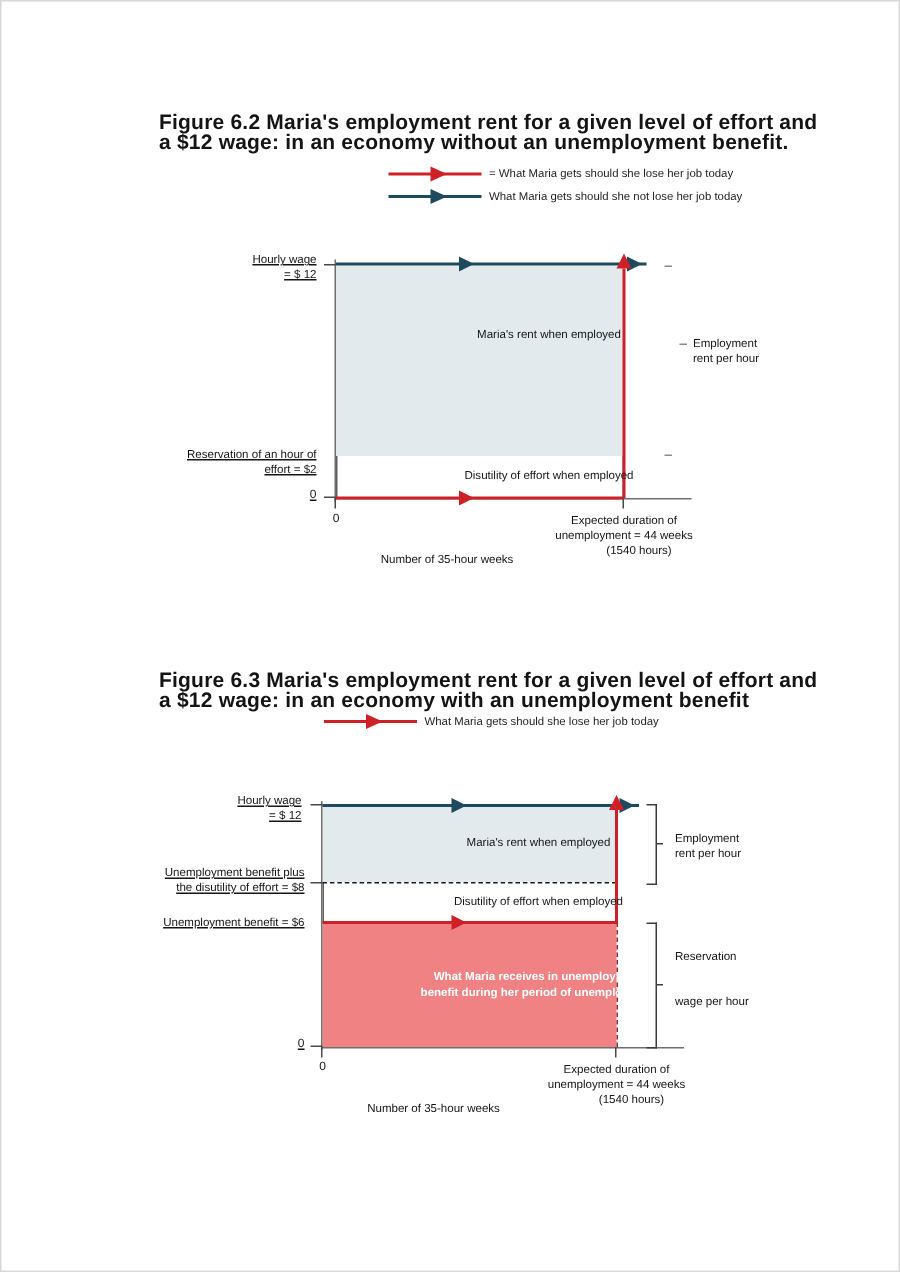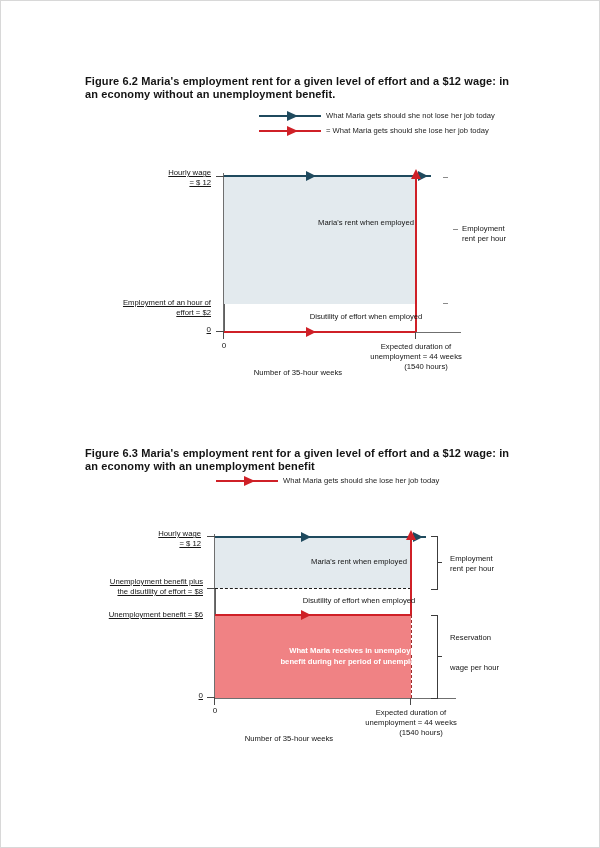--- a/index.html
+++ b/index.html
@@ -14,25 +14,26 @@
   .page{
     position:absolute;inset:0;
     border:1px solid #d8d8d8;
     box-sizing:border-box;
     background:#fff;
   }
   .fig{position:absolute;left:0;top:0;width:600px;}
 
   .fig-title{
     position:absolute;
-    font-size:11px;
+    font-size:14px;
     font-weight:bold;
     line-height:12.6px;
     color:#141414;
     letter-spacing:.01em;
+    margin-left:21px;
   }
 
   
   .legend{position:absolute;}
   .legend-row{
     display:flex;align-items:center;
     height:13px;
     margin-bottom:2px;
   }
   .legend-arrow{
@@ -129,34 +130,34 @@
 </head>
 <body>
 
 <div class="page">
 
   <div class="fig">
 
     <div class="fig-title" style="left:84px;top:74px;width:440px;">Figure 6.2 Maria's employment rent for a given level of effort and a $12 wage: in an economy without an unemployment benefit.</div>
 
     <div class="legend" style="left:258px;top:108px;">
+      <div class="legend-row">
+        <span class="legend-arrow" style="color:#cf2027;">
+          <span class="shaft" style="background:#cf2027;"></span>
+          <span class="head"></span>
+        </span>
+        <span class="legend-text">= What Maria gets should she lose her job today</span>
+      </div>
       <div class="legend-row">
         <span class="legend-arrow" style="color:#1f4a5e;">
           <span class="shaft" style="background:#1f4a5e;"></span>
           <span class="head"></span>
         </span>
         <span class="legend-text">What Maria gets should she not lose her job today</span>
       </div>
-      <div class="legend-row">
-        <span class="legend-arrow" style="color:#cf2027;">
-          <span class="shaft" style="background:#cf2027;"></span>
-          <span class="head"></span>
-        </span>
-        <span class="legend-text">= What Maria gets should she lose her job today</span>
-      </div>
     </div>
 
     <div class="chart" style="left:0;top:0;width:600px;height:400px;">
 
       <div class="plotfill fill-blue" style="left:223px;top:176px;width:192px;height:127px;"></div>
       <div class="plotfill" style="left:223px;top:303px;width:192px;height:28px;background:#ffffff;border:1px solid #5f5f5f;border-top:none;border-bottom:none;box-sizing:border-box;"></div>
 
       <div class="axis-y" style="left:222px;top:172px;height:162px;"></div>
       <div class="axis-x" style="left:222px;top:331px;width:238px;"></div>
 
@@ -171,21 +172,21 @@
       <div class="arrowhead-u" style="left:410px;top:168px;color:#cf2027;"></div>
 
       <div class="tick" style="left:215px;top:175px;width:8px;height:1.3px;"></div>
       <div class="tick" style="left:215px;top:330px;width:8px;height:1.3px;"></div>
       <div class="tick" style="left:222px;top:331px;width:1.3px;height:7px;"></div>
       <div class="tick" style="left:414px;top:331px;width:1.3px;height:7px;"></div>
 
       <div class="lbl lbl-r" style="left:100px;top:167px;width:110px;">Hourly wage</div>
       <div class="lbl lbl-r" style="left:100px;top:177px;width:110px;">= $ 12</div>
 
-      <div class="lbl lbl-r" style="left:80px;top:297px;width:130px;">Employment of an hour of</div>
+      <div class="lbl lbl-r" style="left:80px;top:297px;width:130px;">Reservation of an hour of</div>
       <div class="lbl lbl-r" style="left:80px;top:307px;width:130px;">effort = $2</div>
 
       <div class="lbl lbl-r lbl-zero" style="left:185px;top:324px;width:25px;">0</div>
 
       <div class="region-lbl" style="left:223px;top:217px;width:192px;">Maria's rent when employed</div>
       <div class="region-lbl" style="left:223px;top:311px;width:192px;">Disutility of effort when employed</div>
 
       <div class="lbl lbl-c lbl-zero" style="left:210px;top:340px;width:26px;">0</div>
 
       <div class="lbl lbl-c" style="left:345px;top:341px;width:140px;">Expected duration of</div>

